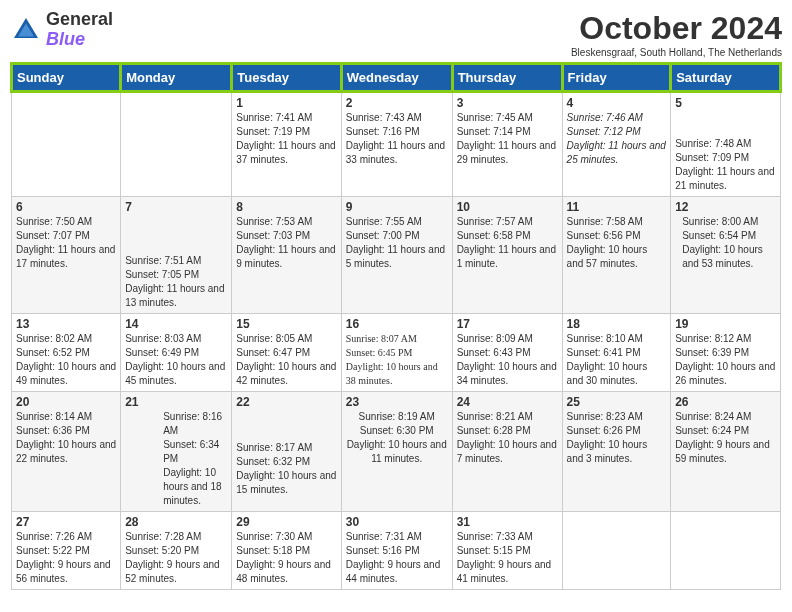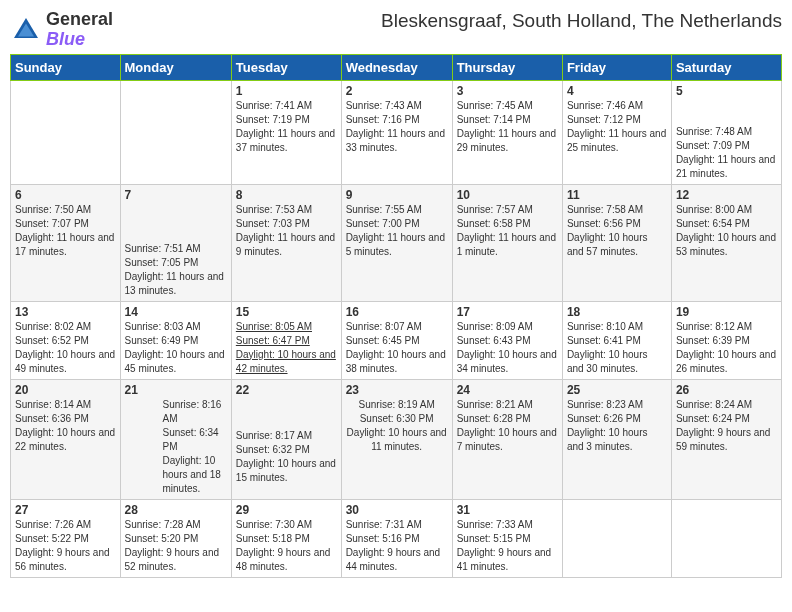--- a/index.html
+++ b/index.html
@@ -35,36 +35,36 @@
     }
     .title-block {
       text-align: right;
     }
     .month-year {
       font-size: 32px;
       font-weight: bold;
       color: #333;
     }
     .location {
-      font-size: 19px;
+      font-size: 10px;
       color: #333;
     }
     .calendar {
       width: 100%;
       border-collapse: collapse;
       border: 1px solid #ccc;
     }
     .calendar th {
       background: #1a5faa;
       color: #fff;
       font-size: 13px;
       font-weight: bold;
       padding: 5px 4px;
       text-align: left;
-      border: 1px solid #84cc16;
+      border: 3px solid #84cc16;
     }
     .calendar td {
       vertical-align: top;
       border: 1px solid #ccc;
       padding: 3px 4px;
       width: 113px;
       min-height: 80px;
       font-size: 10.5px;
       color: #333;
       background: #fff;
@@ -95,20 +95,21 @@
     <svg class="logo-icon" viewBox="0 0 40 40" xmlns="http://www.w3.org/2000/svg">
       <polygon points="20,5 35,30 5,30" fill="#1a5faa"></polygon>
       <polygon points="20,12 30,28 10,28" fill="#4a8fd4"></polygon>
     </svg>
     <div class="logo-text">
       <span class="general">General</span>
       <span class="blue">Blue</span>
     </div>
   </div>
   <div class="title-block">
+    <div class="month-year">October 2024</div>
     <div class="location">Bleskensgraaf, South Holland, The Netherlands</div>
   </div>
 </div>
 
 <table class="calendar">
   <thead>
     <tr>
     <th>Sunday</th>
         <th>Monday</th>
         <th>Tuesday</th>
@@ -135,21 +136,21 @@
 Daylight: 11 hours and 33 minutes.</div>
         </td>
         <td>
           <span class="day-number">3</span>
           <div class="day-info" style="white-space: pre-line;">Sunrise: 7:45 AM
 Sunset: 7:14 PM
 Daylight: 11 hours and 29 minutes.</div>
         </td>
         <td>
           <span class="day-number">4</span>
-          <div class="day-info" style="white-space: pre-line;">Sunrise: 7:46 AM
+          <div class="day-info" style="white-space: pre-line; font-style: italic;">Sunrise: 7:46 AM
 Sunset: 7:12 PM
 Daylight: 11 hours and 25 minutes.</div>
         </td>
         <td>
           <span class="day-number">5</span>
           <div class="day-info" style="white-space: pre-line; margin-top: 27px;">Sunrise: 7:48 AM
 Sunset: 7:09 PM
 Daylight: 11 hours and 21 minutes.</div>
         </td>
       </tr>
@@ -185,47 +186,47 @@
 Daylight: 11 hours and 1 minute.</div>
         </td>
         <td>
           <span class="day-number">11</span>
           <div class="day-info" style="white-space: pre-line;">Sunrise: 7:58 AM
 Sunset: 6:56 PM
 Daylight: 10 hours and 57 minutes.</div>
         </td>
         <td>
           <span class="day-number">12</span>
-          <div class="day-info" style="white-space: pre-line;">Sunrise: 8:00 AM
+          <div class="day-info" style="white-space: pre-line; margin-left: 7px;">Sunrise: 8:00 AM
 Sunset: 6:54 PM
 Daylight: 10 hours and 53 minutes.</div>
         </td>
       </tr>
       <tr>
         <td>
           <span class="day-number">13</span>
           <div class="day-info" style="white-space: pre-line;">Sunrise: 8:02 AM
 Sunset: 6:52 PM
 Daylight: 10 hours and 49 minutes.</div>
         </td>
         <td>
           <span class="day-number">14</span>
           <div class="day-info" style="white-space: pre-line;">Sunrise: 8:03 AM
 Sunset: 6:49 PM
 Daylight: 10 hours and 45 minutes.</div>
         </td>
         <td>
           <span class="day-number">15</span>
-          <div class="day-info" style="white-space: pre-line; text-decoration: underline;">Sunrise: 8:05 AM
+          <div class="day-info" style="white-space: pre-line;">Sunrise: 8:05 AM
 Sunset: 6:47 PM
 Daylight: 10 hours and 42 minutes.</div>
         </td>
         <td>
           <span class="day-number">16</span>
-          <div class="day-info" style="white-space: pre-line;">Sunrise: 8:07 AM
+          <div class="day-info" style="white-space: pre-line; font-family: Liberation Serif, serif;">Sunrise: 8:07 AM
 Sunset: 6:45 PM
 Daylight: 10 hours and 38 minutes.</div>
         </td>
         <td>
           <span class="day-number">17</span>
           <div class="day-info" style="white-space: pre-line;">Sunrise: 8:09 AM
 Sunset: 6:43 PM
 Daylight: 10 hours and 34 minutes.</div>
         </td>
         <td>

